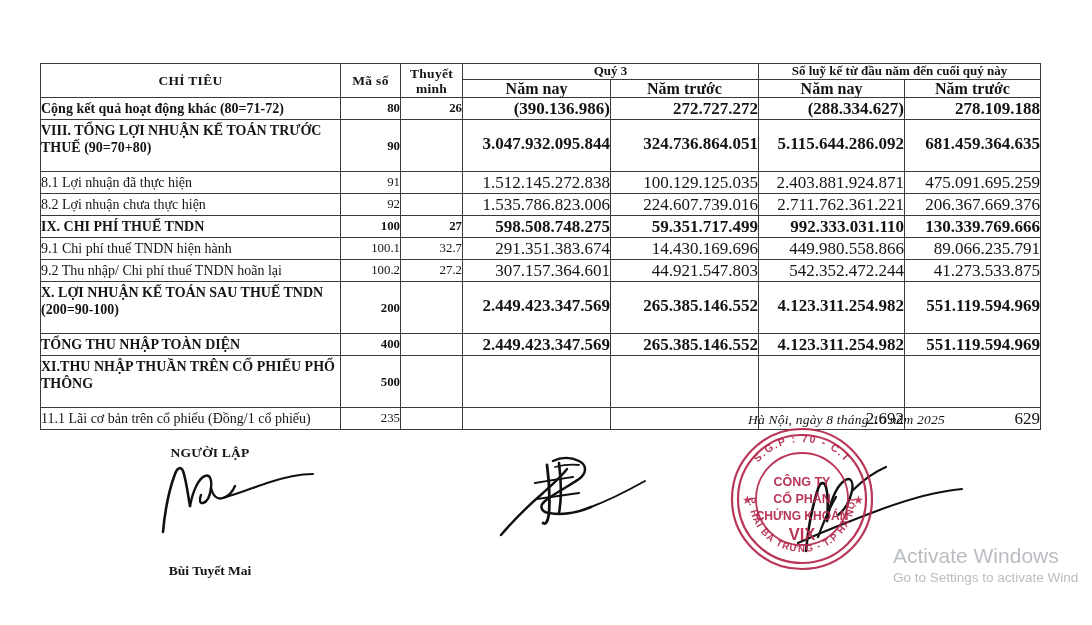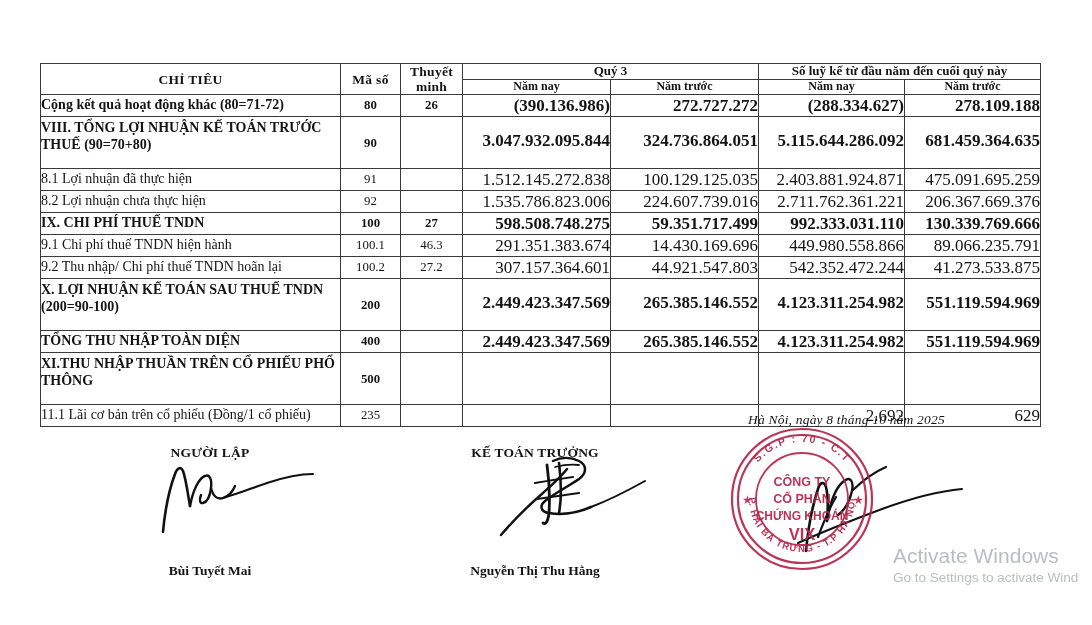--- a/index.html
+++ b/index.html
@@ -60,34 +60,34 @@
     padding: 3px 2px;
   }
   th.h-main {
     font-size: 13.5px;
     letter-spacing: .3px;
   }
   th.h-group {
     font-size: 13px;
   }
   th.h-sub {
-    font-size: 12px;
+    font-size: 16px;
     padding: 2px;
   }
 
   
   td.label {
     text-align: left;
     padding: 2px 4px 2px 6px;
     line-height: 1.2;
     font-size: 14px;
   }
   td.code,
   td.note {
-    text-align: center;
+    text-align: right;
     font-size: 12.8px;
     padding: 2px;
   }
   td.num {
     text-align: right;
     padding: 2px 6px 2px 2px;
     font-size: 17px;
     white-space: nowrap;
   }
 
@@ -257,21 +257,21 @@
             <td class="code">100</td>
             <td class="note">27</td>
             <td class="num">598.508.748.275</td>
             <td class="num">59.351.717.499</td>
             <td class="num">992.333.031.110</td>
             <td class="num">130.339.769.666</td>
           </tr>
           <tr class="norm">
             <td class="label">9.1 Chi phí thuế TNDN hiện hành</td>
             <td class="code">100.1</td>
-            <td class="note">46.3</td>
+            <td class="note">32.7</td>
             <td class="num">291.351.383.674</td>
             <td class="num">14.430.169.696</td>
             <td class="num">449.980.558.866</td>
             <td class="num">89.066.235.791</td>
           </tr>
           <tr class="norm">
             <td class="label">9.2 Thu nhập/ Chi phí thuế TNDN hoãn lại</td>
             <td class="code">100.2</td>
             <td class="note">27.2</td>
             <td class="num">307.157.364.601</td>
@@ -321,24 +321,20 @@
 
   <div class="date-line">Hà Nội, ngày 8 tháng 10 năm 2025</div>
 
   <div class="sig-area">
 
     <div class="sig-block sig-prepared">
       <div class="sig-title">NGƯỜI LẬP</div>
       <div class="sig-name">Bùi Tuyết Mai</div>
     </div>
 
-    <div class="sig-block sig-chief">
-      <div class="sig-title">KẾ TOÁN TRƯỞNG</div>
-      <div class="sig-name">Nguyễn Thị Thu Hằng</div>
-    </div>
 
   </div>
 
   <svg class="ink ink1" width="175" height="72" viewBox="0 0 175 72">
     <g fill="none" stroke="#111" stroke-linecap="round" stroke-linejoin="round">
       <path d="M8 70 C10 48 14 28 20 12 C22 6 26 4 28 9 C31 17 33 33 35 44" stroke-width="2.6"></path>
       <path d="M35 44 C38 28 44 16 50 14 C55 12 57 18 56 26 C55 34 52 40 48 41 C45 42 44 38 46 33" stroke-width="2.4"></path>
       <path d="M56 26 C58 34 62 38 68 36 C74 34 78 29 80 24" stroke-width="2.3"></path>
       <path d="M68 36 C76 34 92 28 112 21 C130 15 145 12 158 12" stroke-width="2.1"></path>
     </g>

